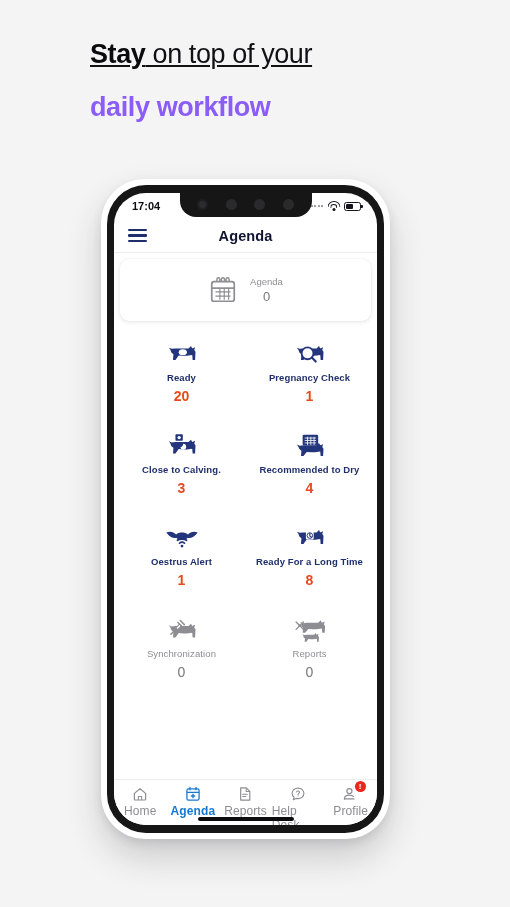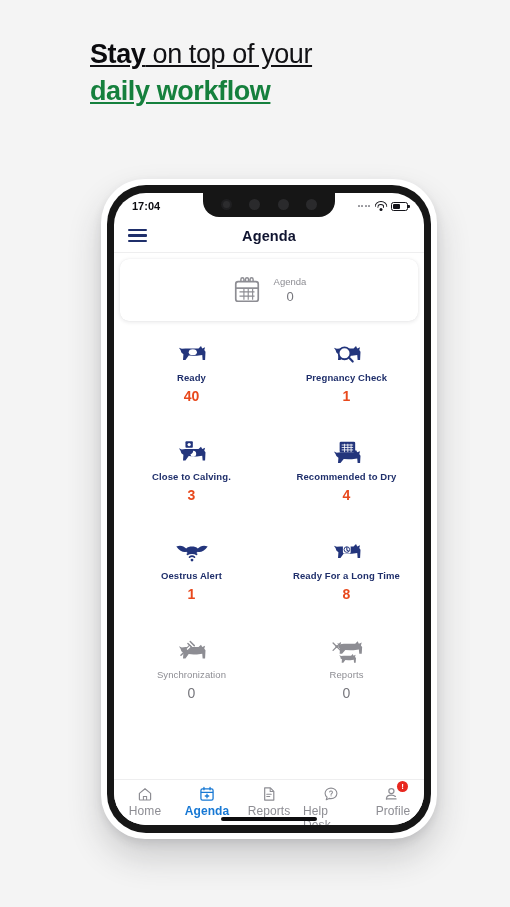--- a/index.html
+++ b/index.html
@@ -13,26 +13,26 @@
 
   
   .headline {
     position: absolute; left: 90px; top: 38px; width: 340px;
     line-height: 1.22;
     font-size: 27px;
     letter-spacing: -0.4px;
   }
   .headline .l1 { color: #111114; font-weight: 400; text-decoration: underline; }
   .headline .l1 b { font-weight: 700; color: #0b0b0e; }
-  .headline .l2 { color: #15803d; font-weight: 700; display: block; margin-top: 4px; text-decoration: underline; }
+  .headline .l2 { color: #8b5cf6; font-weight: 700; display: block; margin-top: 20px; }
 
   
   .phone {
     position: absolute; left: 101px; top: 179px;
-    width: 336px; height: 660px;
+    width: 289px; height: 660px;
     background: #ffffff;
     border-radius: 44px;
     box-shadow: 0 18px 34px rgba(40,40,45,0.20), 0 4px 10px rgba(40,40,45,0.10);
     padding: 6px;
   }
   .bezel {
     position: relative;
     width: 100%; height: 100%;
     background: #161616;
     border-radius: 39px;
@@ -138,21 +138,21 @@
   }
   .cal-icon { width: 30px; height: 30px; }
   .agenda-meta { display: flex; flex-direction: column; align-items: center; gap: 2px; }
   .agenda-label { font-size: 9.5px; color: #8d8d93; font-weight: 400; }
   .agenda-count { font-size: 13px; color: #76767c; font-weight: 400; }
 
   
   .grid {
     display: grid;
     grid-template-columns: 1fr 1fr;
-    gap: 12px;
+    gap: 5px;
   }
   .tile {
     height: 87px;
     display: flex; flex-direction: column;
     align-items: center; justify-content: center;
     gap: 3px;
     padding: 6px 4px;
     cursor: pointer;
   }
   .tile .ticon { height: 30px; display: flex; align-items: center; justify-content: center; }
@@ -266,21 +266,21 @@
         <div class="grid">
 
           <div class="tile">
             <div class="ticon">
               <svg width="36" height="26" viewBox="0 0 44 30">
                 <path d="M8 9 L6 6 L9.5 7.5 L14 7 L30 7 L33 4 L34.5 7 L38 5.5 L37 9 L38.5 11 L38 21 L35 21 L34.5 15 L28 16 L24 16 L18 15.5 L14 21 L11 21 L11.5 14 L9 12 Z" fill="#23357c"></path>
                 <ellipse cx="23" cy="11.5" rx="5" ry="3.6" fill="#ffffff"></ellipse>
               </svg>
             </div>
             <div class="tlabel">Ready</div>
-            <div class="tcount">40</div>
+            <div class="tcount">20</div>
           </div>
 
           <div class="tile">
             <div class="ticon">
               <svg width="36" height="26" viewBox="0 0 44 30">
                 <path d="M8 9 L6 6 L9.5 7.5 L14 7 L30 7 L33 4 L34.5 7 L38 5.5 L37 9 L38.5 11 L38 21 L35 21 L34.5 15 L28 16 L24 16 L18 15.5 L14 21 L11 21 L11.5 14 L9 12 Z" fill="#23357c"></path>
                 <circle cx="19" cy="13" r="7.2" fill="#ffffff" stroke="#23357c" stroke-width="2.2"></circle>
                 <path d="M24.3 18.2 L29 23" stroke="#23357c" stroke-width="2.6" stroke-linecap="round"></path>
               </svg>
             </div>

